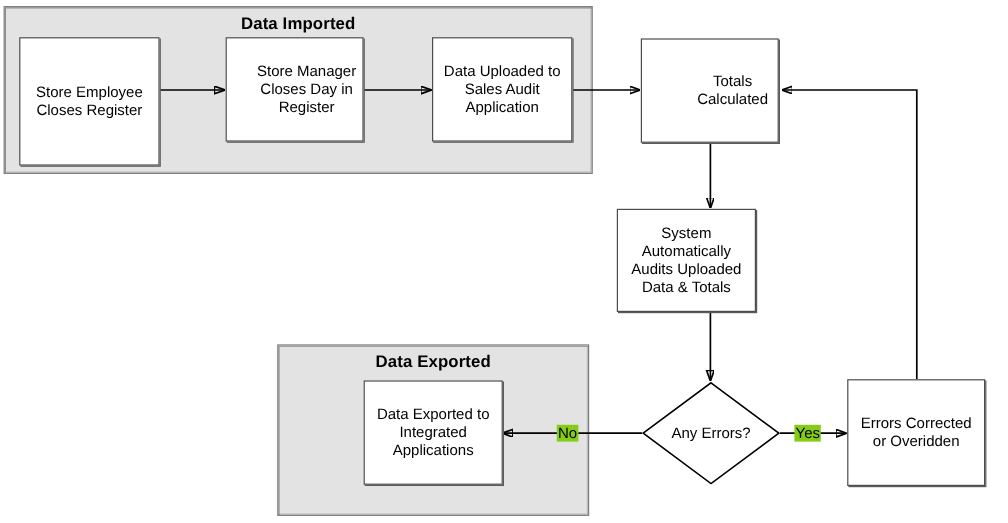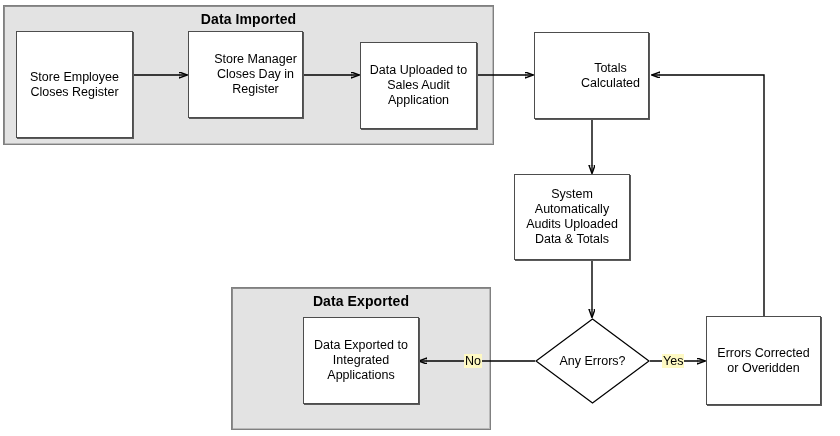--- a/index.html
+++ b/index.html
@@ -58,21 +58,21 @@
     position: absolute;
     left: 0; right: 0; top: 0; bottom: 0;
     display: flex;
     align-items: center;
     justify-content: center;
     font-size: 12.5px;
     color: #000000;
   }
   .edge-label {
     position: absolute;
-    background: #fef9c3;
+    background: #84cc16;
     font-size: 12.5px;
     line-height: 14px;
     color: #000000;
     padding: 0 1px;
     white-space: nowrap;
     text-align: center;
   }
   svg.wires {
     position: absolute;
     left: 0;
@@ -129,21 +129,21 @@
   </div>
 
   <div class="node" style="left:188px; top:31px; width:115px; height:87px;padding-left:24px;">
     <div>
       <span>Store Manager</span>
       <span>Closes Day in</span>
       <span>Register</span>
     </div>
   </div>
 
-  <div class="node" style="left:360px; top:31px; width:117px; height:87px;margin-top:11px;">
+  <div class="node" style="left:360px; top:31px; width:117px; height:87px;">
     <div>
       <span>Data Uploaded to</span>
       <span>Sales Audit</span>
       <span>Application</span>
     </div>
   </div>
 
   <div class="node" style="left:534px; top:32px; width:115px; height:87px;padding-left:42px;">
     <div>
       <span>Totals Calculated</span>

